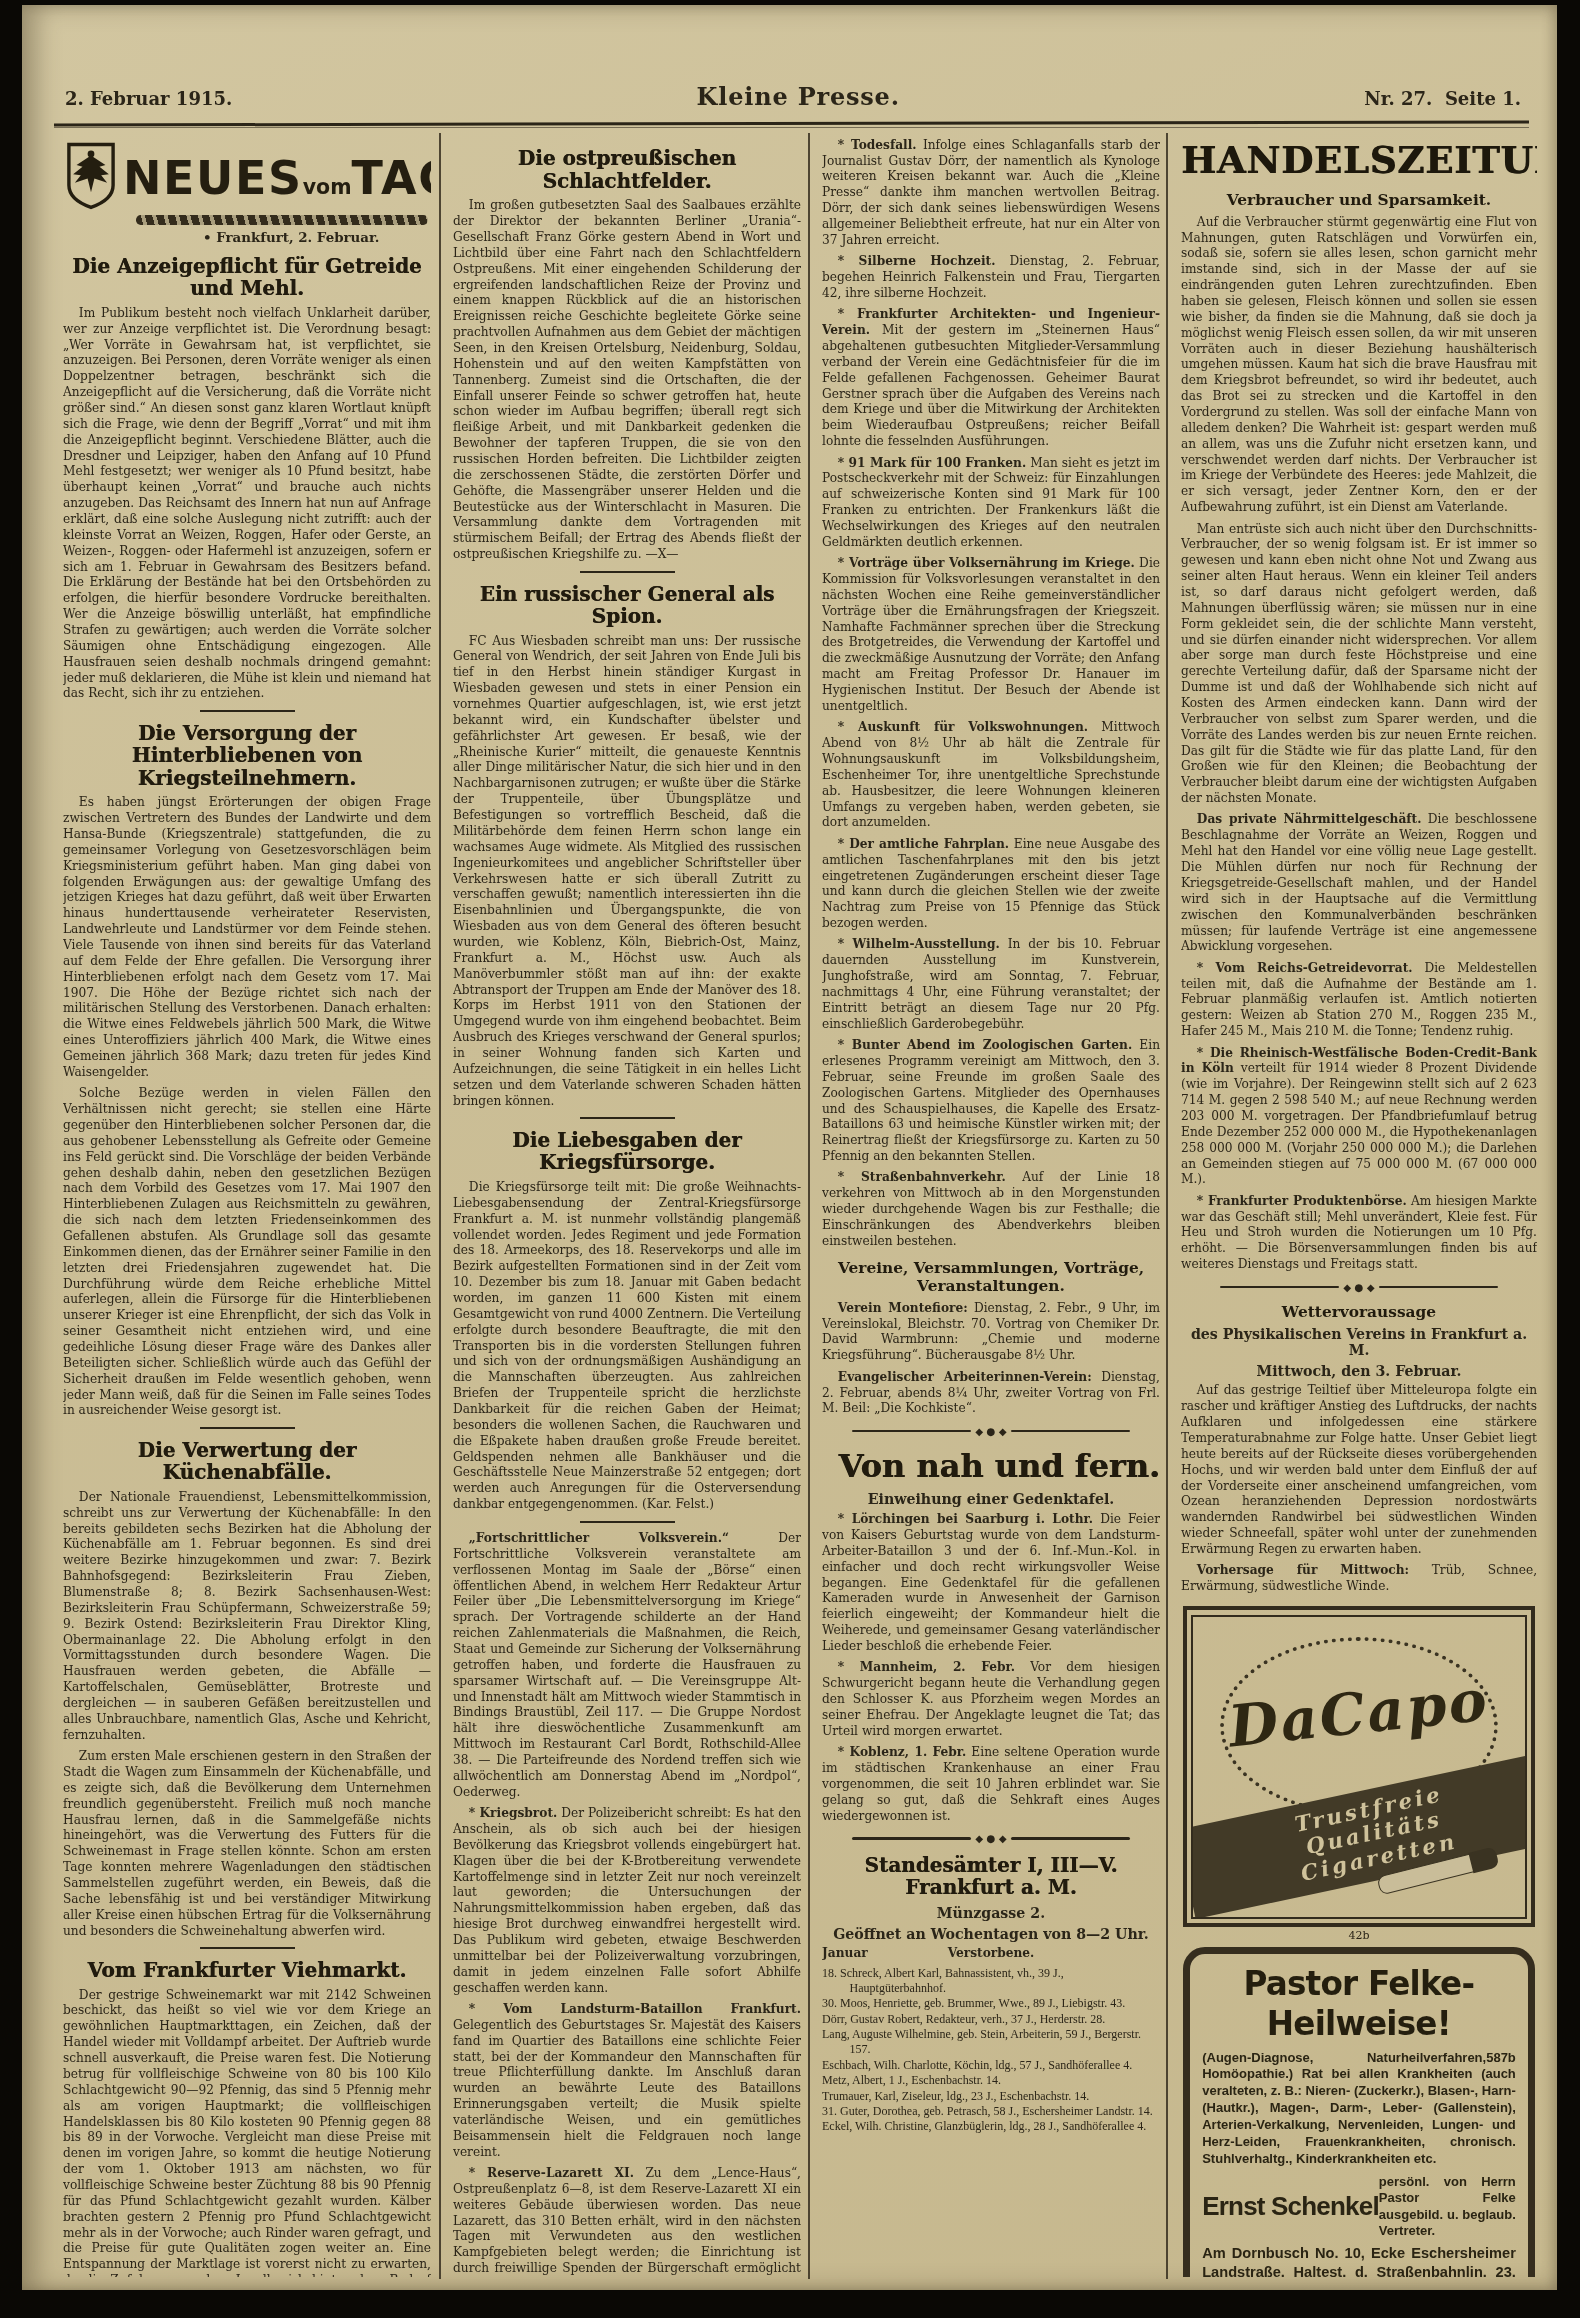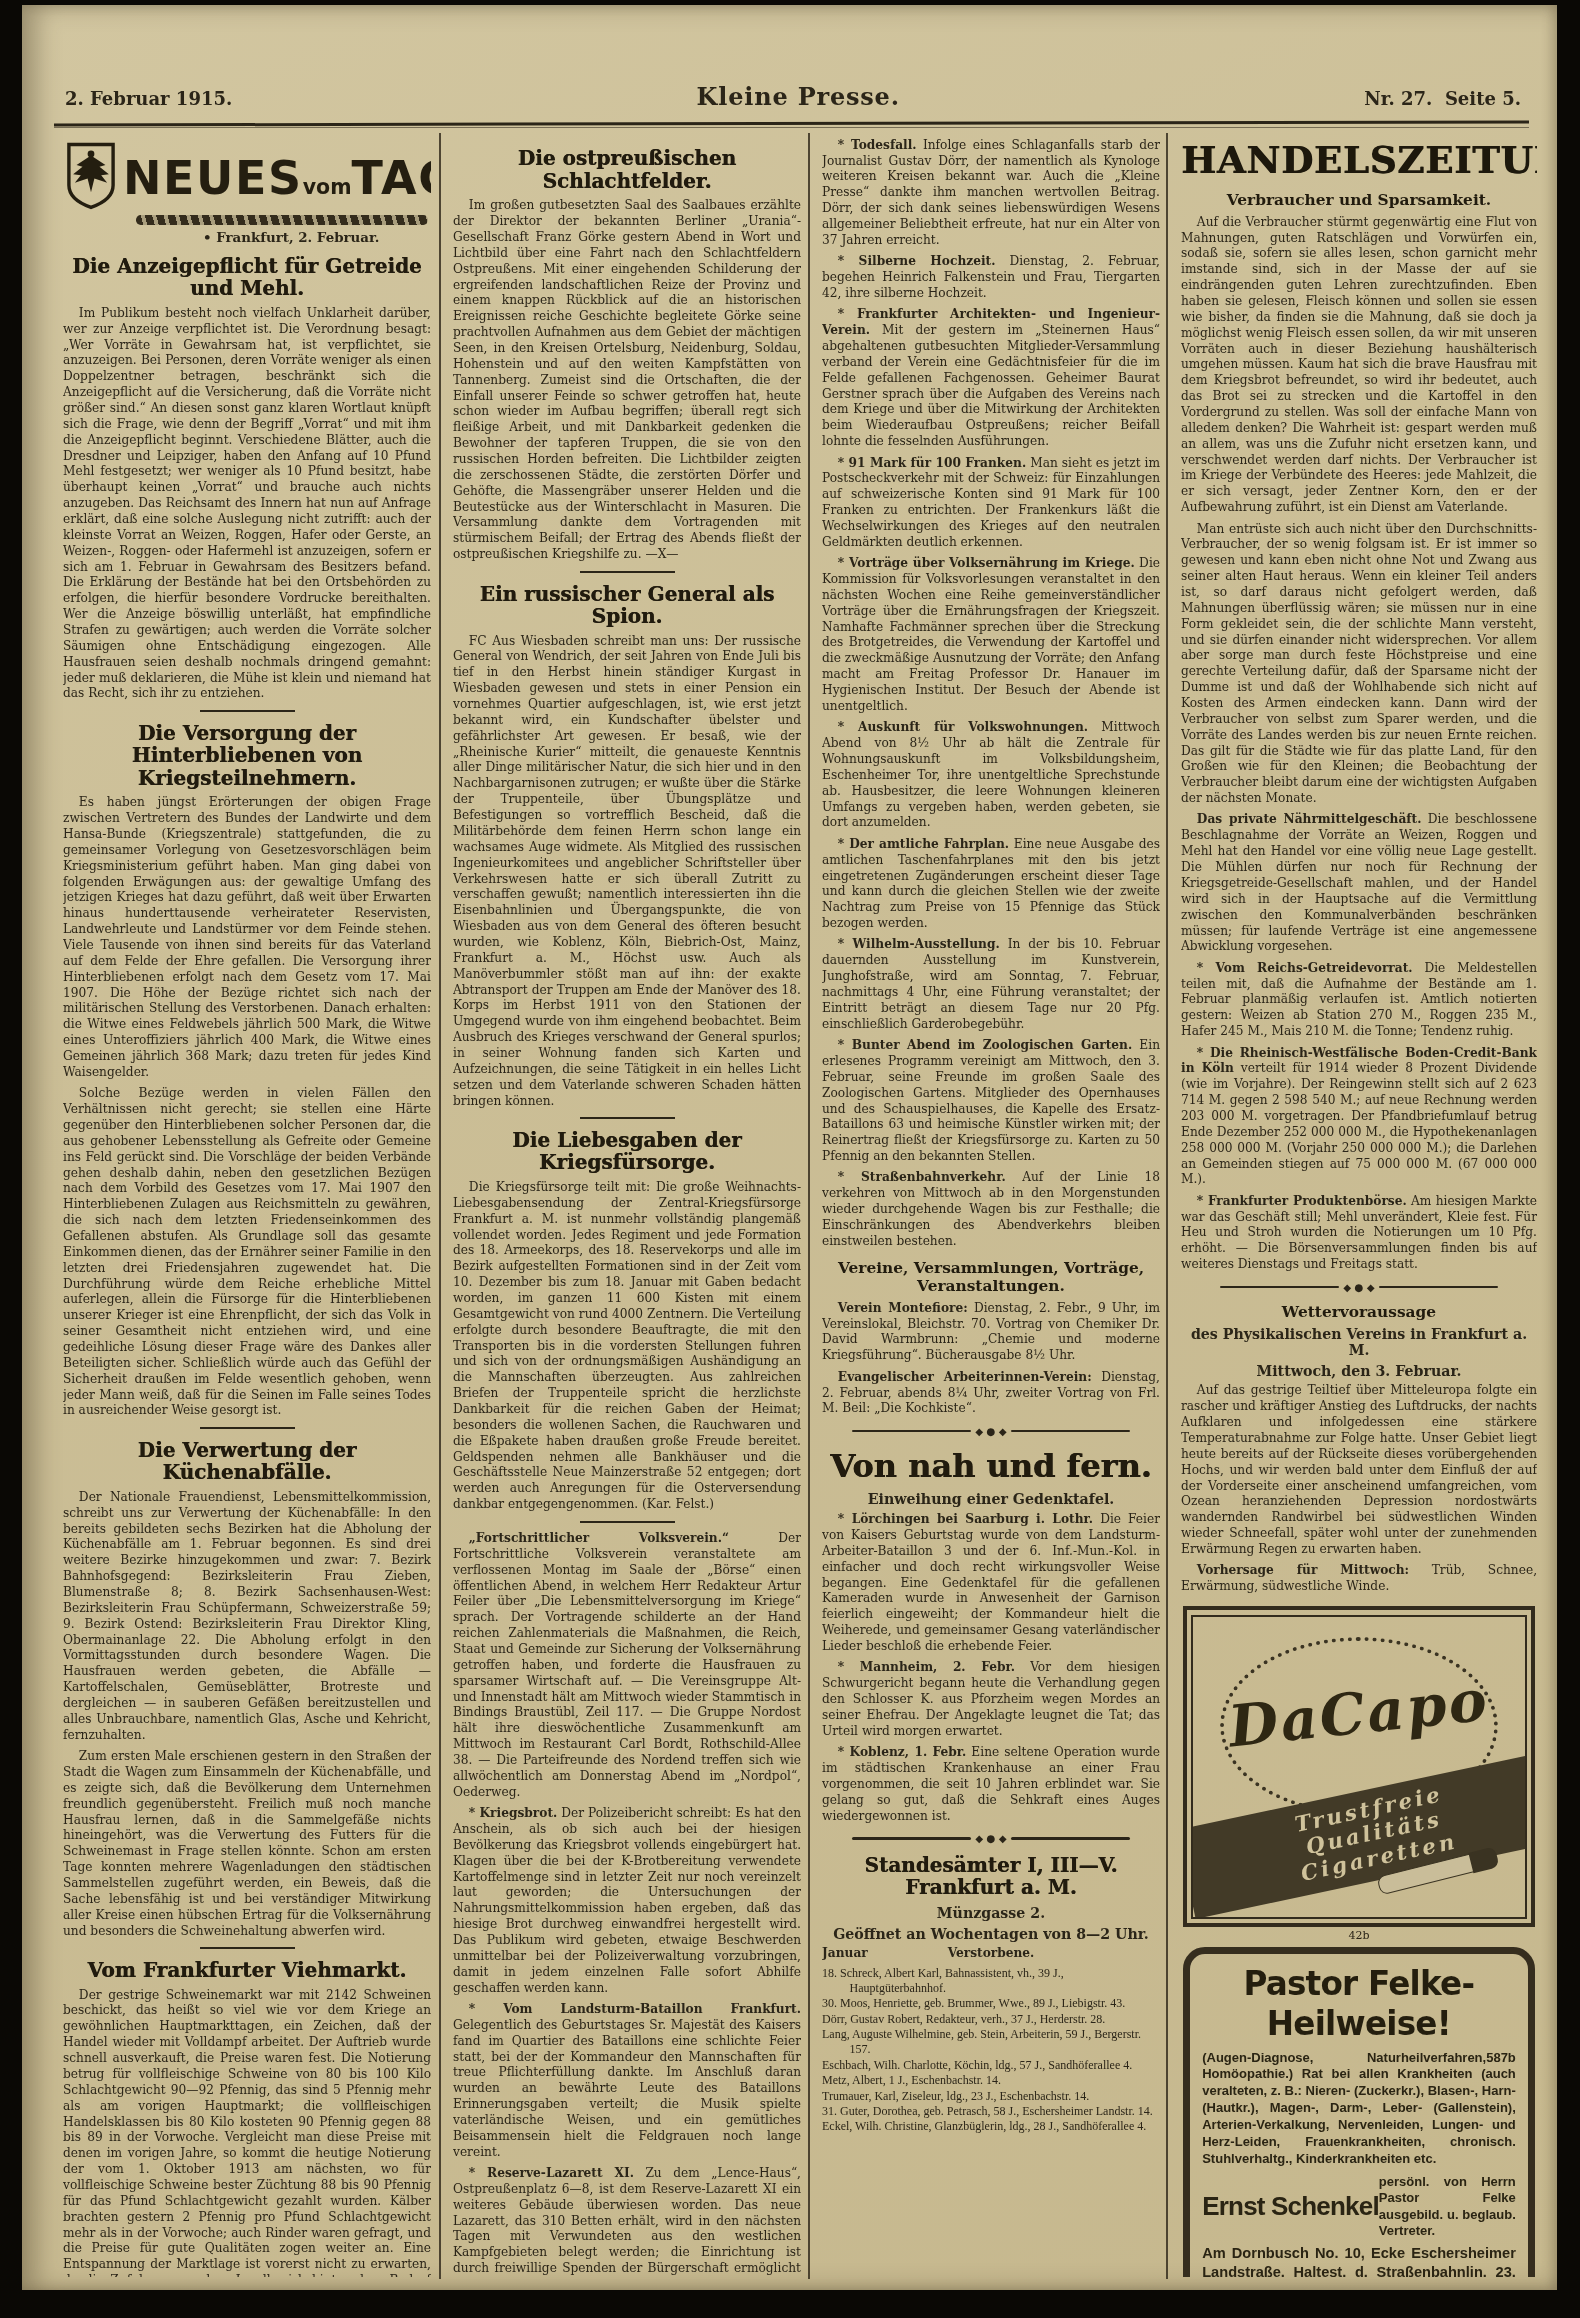--- a/index.html
+++ b/index.html
@@ -19,21 +19,21 @@
             transform:rotate(-.12deg);}
   .hdr-rule2{position:absolute;left:32px;right:28.4px;top:122px;border-top:0.8px solid rgba(43,37,24,.55);}
   
   .col{position:absolute;top:133px;bottom:12.6px;overflow:hidden;text-align:justify;}
   .vdiv{position:absolute;top:128px;bottom:11px;width:1.6px;background:rgba(45,38,24,.8);}
   .para{font-size:12.2px;line-height:1.3;margin:0 0 5.5px 0;text-indent:1.3em;}
   .para .lead{font-weight:bold;}
   .entry{font-size:12px;line-height:1.28;margin:0;padding-left:2.3em;text-indent:-2.3em;text-align:left;font-family:Liberation Serif, serif;}
   .head1{font-weight:bold;font-size:20px;line-height:1.12;text-align:center;margin:9.5px 6.3px 6.3px;
          text-indent:0;color:#211b0e;text-shadow:0.4px 0 0 currentColor;}
-  .head1b{font-weight:bold;font-size:32px;line-height:1.05;text-align:center;margin:12.6px 0 8px;
+  .head1b{font-weight:bold;font-size:32px;line-height:1.05;text-align:right;margin:12.6px 0 8px;
           color:#211b0e;text-shadow:0.6px 0 0 currentColor;}
   .head2{font-weight:bold;font-size:15.4px;text-align:center;margin:9.5px 0 5.5px;color:#211b0e;}
   .subh{font-weight:bold;font-size:14.2px;text-align:center;margin:1.6px 0 4.7px;text-indent:0;}
   .dateline{font-weight:bold;font-size:13.4px;text-align:right;padding-right:14%;margin:4.7px 0 3.2px;}
   .rule{width:95px;border-top:2.4px solid #2b2518;margin:8px auto;}
   .fancy{display:flex;align-items:center;justify-content:center;margin:8px auto 6.3px;}
   .fancy .ln{width:119px;height:2.4px;background:#2b2518;border-radius:1.6px;}
   .fancy .gem{font-size:10.3px;margin:0 4.7px;color:#2b2518;}
   .labelrow{position:relative;font-size:12.2px;margin:3.2px 0 3.2px;text-align:center;height:16px;}
   .labelrow .ll{position:absolute;left:0;font-weight:bold;}
@@ -77,21 +77,21 @@
   .adF .ad1{font-weight:bold;font-size:14.6px;line-height:1.3;margin:0 0 4.7px;}
 </style>
 </head>
 <body>
 
 <div class="paper">
 
   <div class="hdr">
     <span class="d">2. Februar 1915.</span>
     <span class="m">Kleine Presse.</span>
-    <span class="n"><span>Nr. 27.</span>&nbsp;&nbsp;<span>Seite 5.</span></span>
+    <span class="n"><span>Nr. 27.</span>&nbsp;&nbsp;<span>Seite 1.</span></span>
   </div>
   <div class="hdr-rule"></div>
   <div class="hdr-rule2"></div>
 
   <div class="vdiv" style="left:417px"></div>
   <div class="vdiv" style="left:786px"></div>
   <div class="vdiv" style="left:1144px"></div>
 
   <div class="col" style="left:41px;width:368px">
     <div class="logo">

